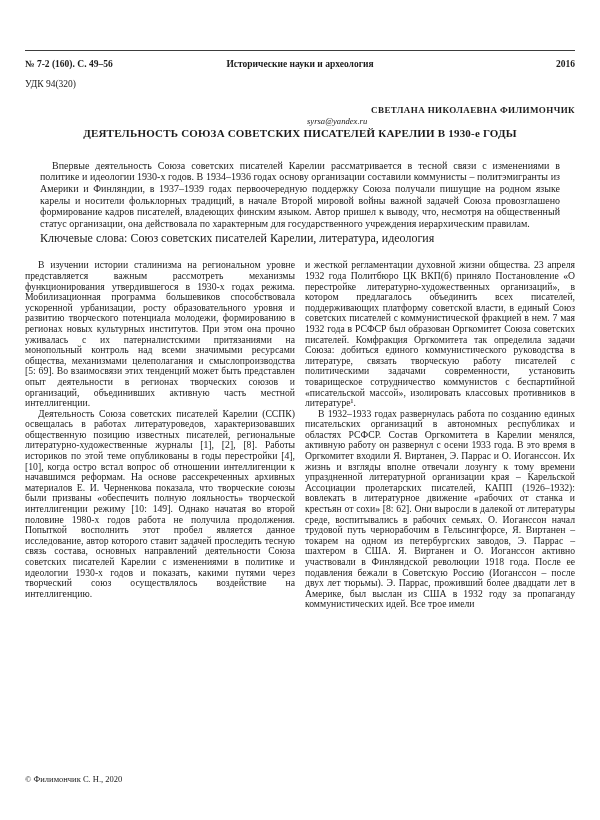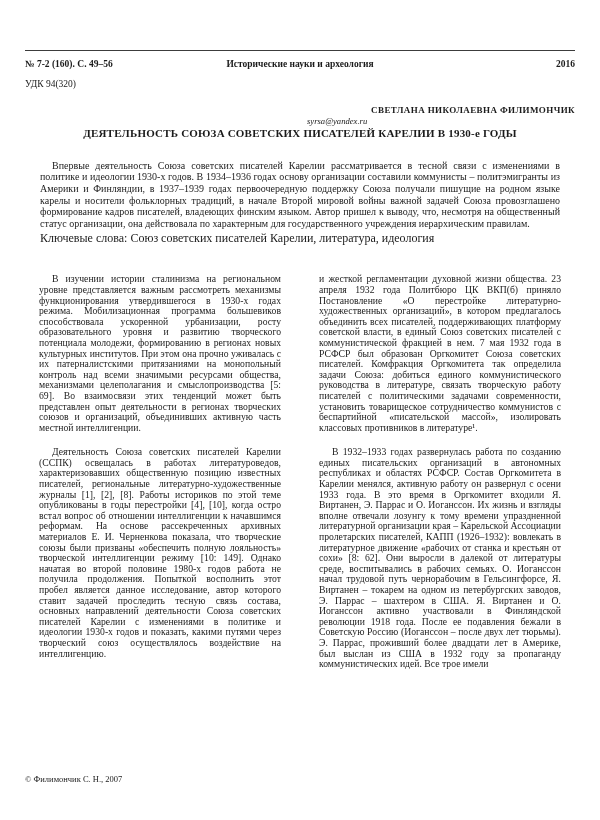--- a/index.html
+++ b/index.html
@@ -82,21 +82,21 @@
     display: flex;
     gap: 10px;
     margin-top: 17px;
   }
   .col {
     width: 270px;
     font-size: 9.7px;
     line-height: 10.6px;
     text-align: justify;
   }
-  .col p { margin: 14px; font-family: Liberation Serif, serif; }
+  .col p { margin: 0; font-family: Liberation Serif, serif; }
   .col p.indent { text-indent: 13px; }
 
   .copyright {
     position: absolute;
     left: 25px;
     bottom: 36px;
     font-size: 8.5px;
   }
 </style>
 </head>
@@ -135,14 +135,14 @@
         <p class="indent">Деятельность Союза советских писателей Карелии (ССПК) освещалась в работах литературоведов, характеризовавших общественную позицию известных писателей, региональные литературно-художественные журналы [1], [2], [8]. Работы историков по этой теме опубликованы в годы перестройки [4], [10], когда остро встал вопрос об отношении интеллигенции к начавшимся реформам. На основе рассекреченных архивных материалов Е. И. Черненкова показала, что творческие союзы были призваны «обеспечить полную лояльность» творческой интеллигенции режиму [10: 149]. Однако начатая во второй половине 1980-х годов работа не получила продолжения. Попыткой восполнить этот пробел является данное исследование, автор которого ставит задачей проследить тесную связь состава, основных направлений деятельности Союза советских писателей Карелии с изменениями в политике и идеологии 1930-х годов и показать, какими путями через творческий союз осуществлялось воздействие на интеллигенцию.</p>
       </div>
       <div class="col">
         <p>и жесткой регламентации духовной жизни общества. 23 апреля 1932 года Политбюро ЦК ВКП(б) приняло Постановление «О перестройке литературно-художественных организаций», в котором предлагалось объединить всех писателей, поддерживающих платформу советской власти, в единый Союз советских писателей с коммунистической фракцией в нем. 7 мая 1932 года в РСФСР был образован Оргкомитет Союза советских писателей. Комфракция Оргкомитета так определила задачи Союза: добиться единого коммунистического руководства в литературе, связать творческую работу писателей с политическими задачами современности, установить товарищеское сотрудничество коммунистов с беспартийной «писательской массой», изолировать классовых противников в литературе¹.</p>
         <p class="indent">В 1932–1933 годах развернулась работа по созданию единых писательских организаций в автономных республиках и областях РСФСР. Состав Оргкомитета в Карелии менялся, активную работу он развернул с осени 1933 года. В это время в Оргкомитет входили Я. Виртанен, Э. Паррас и О. Иоганссон. Их жизнь и взгляды вполне отвечали лозунгу к тому времени упраздненной литературной организации края – Карельской Ассоциации пролетарских писателей, КАПП (1926–1932): вовлекать в литературное движение «рабочих от станка и крестьян от сохи» [8: 62]. Они выросли в далекой от литературы среде, воспитывались в рабочих семьях. О. Иоганссон начал трудовой путь чернорабочим в Гельсингфорсе, Я. Виртанен – токарем на одном из петербургских заводов, Э. Паррас – шахтером в США. Я. Виртанен и О. Иоганссон активно участвовали в Финляндской революции 1918 года. После ее подавления бежали в Советскую Россию (Иоганссон – после двух лет тюрьмы). Э. Паррас, проживший более двадцати лет в Америке, был выслан из США в 1932 году за пропаганду коммунистических идей. Все трое имели</p>
       </div>
     </div>
 
   </div>
 
-  <div class="copyright">© Филимончик С. Н., 2007</div>
+  <div class="copyright">© Филимончик С. Н., 2020</div>
 </div>
 
 </body></html>

